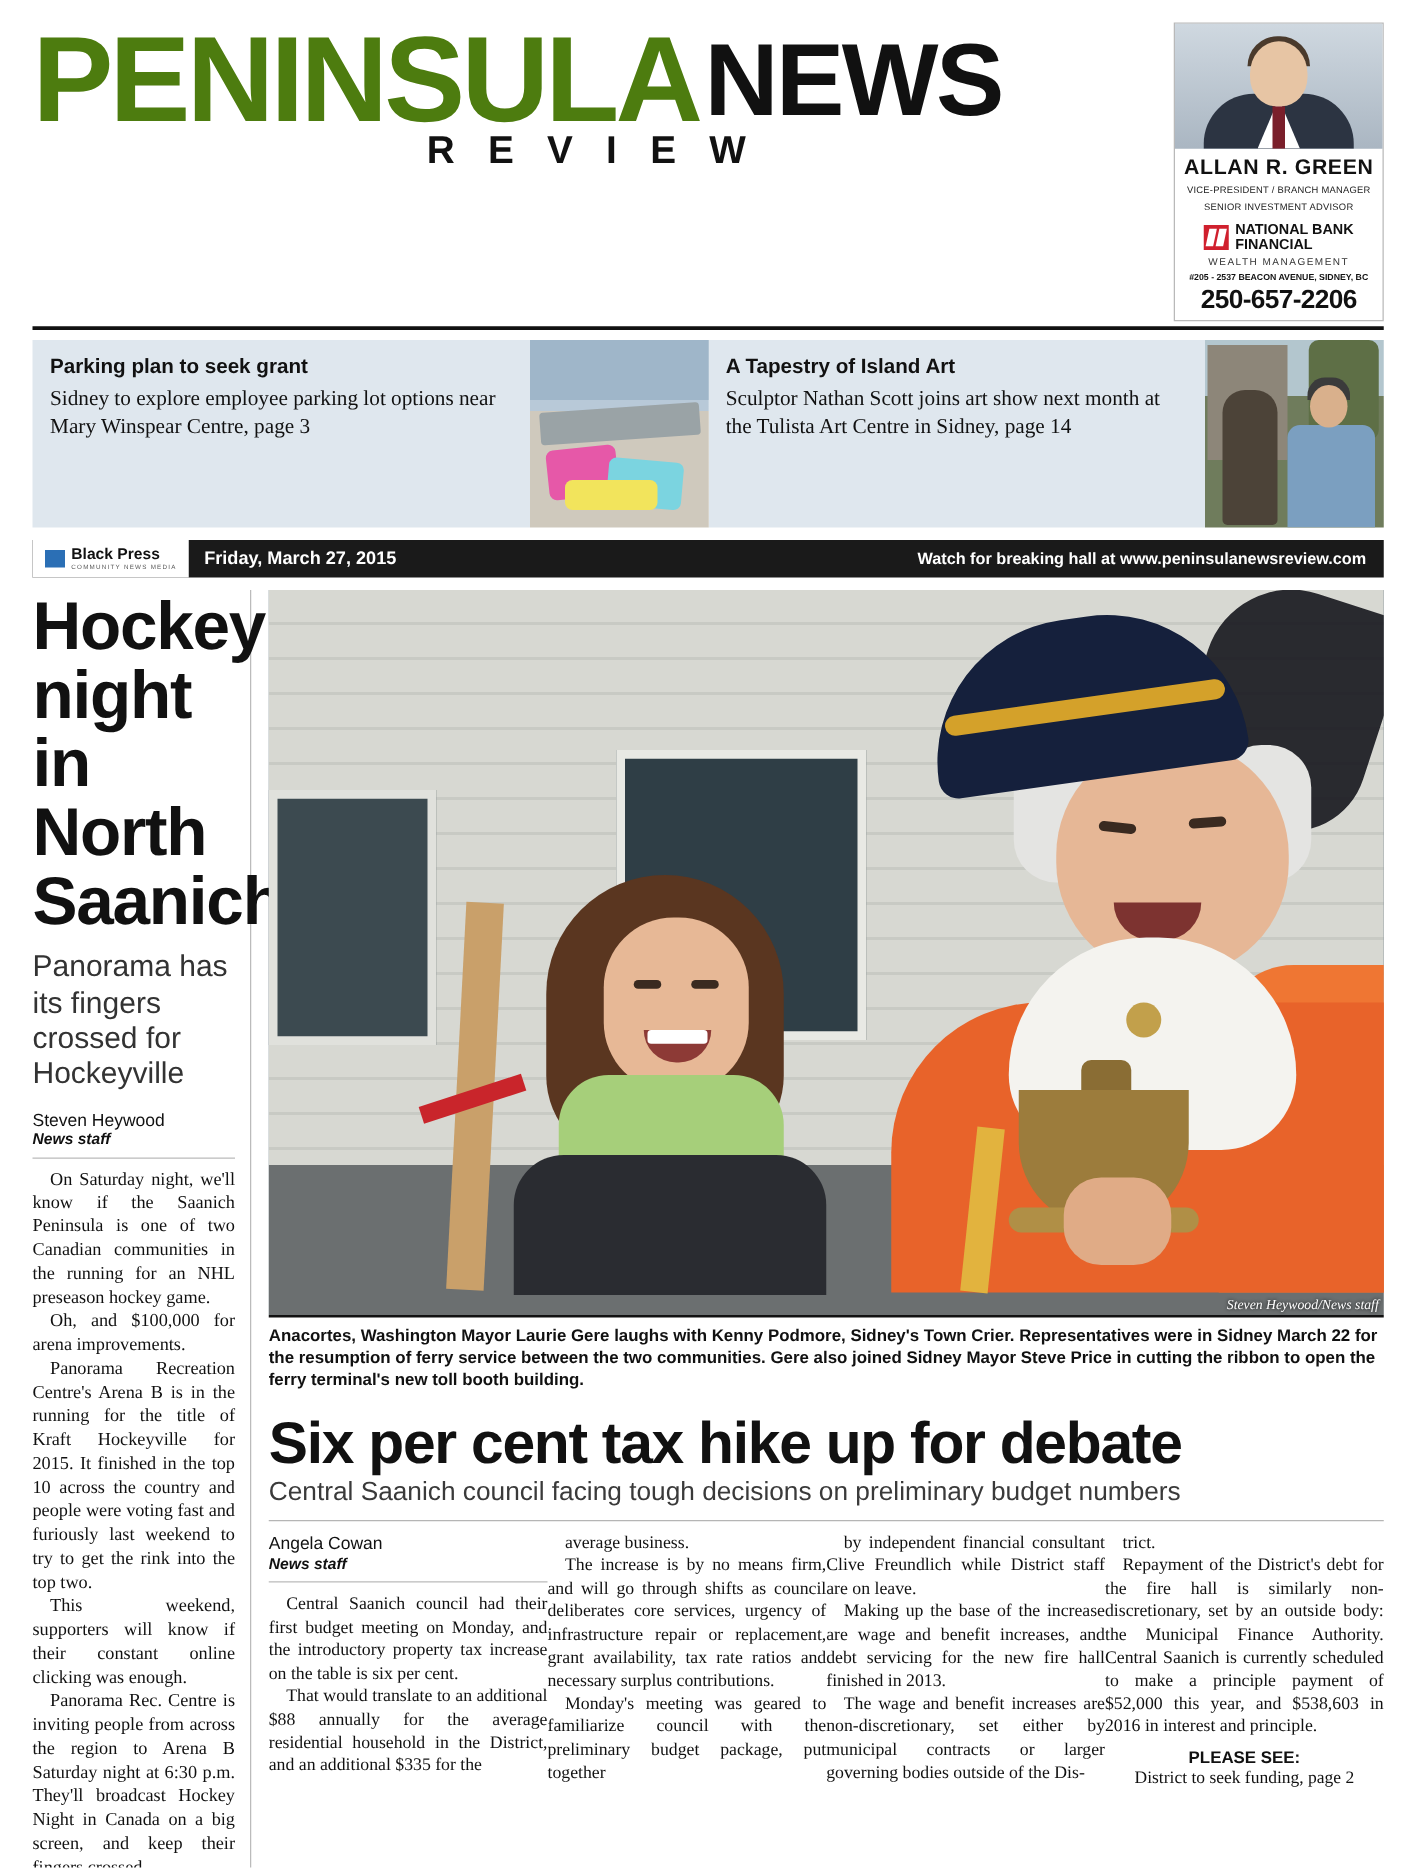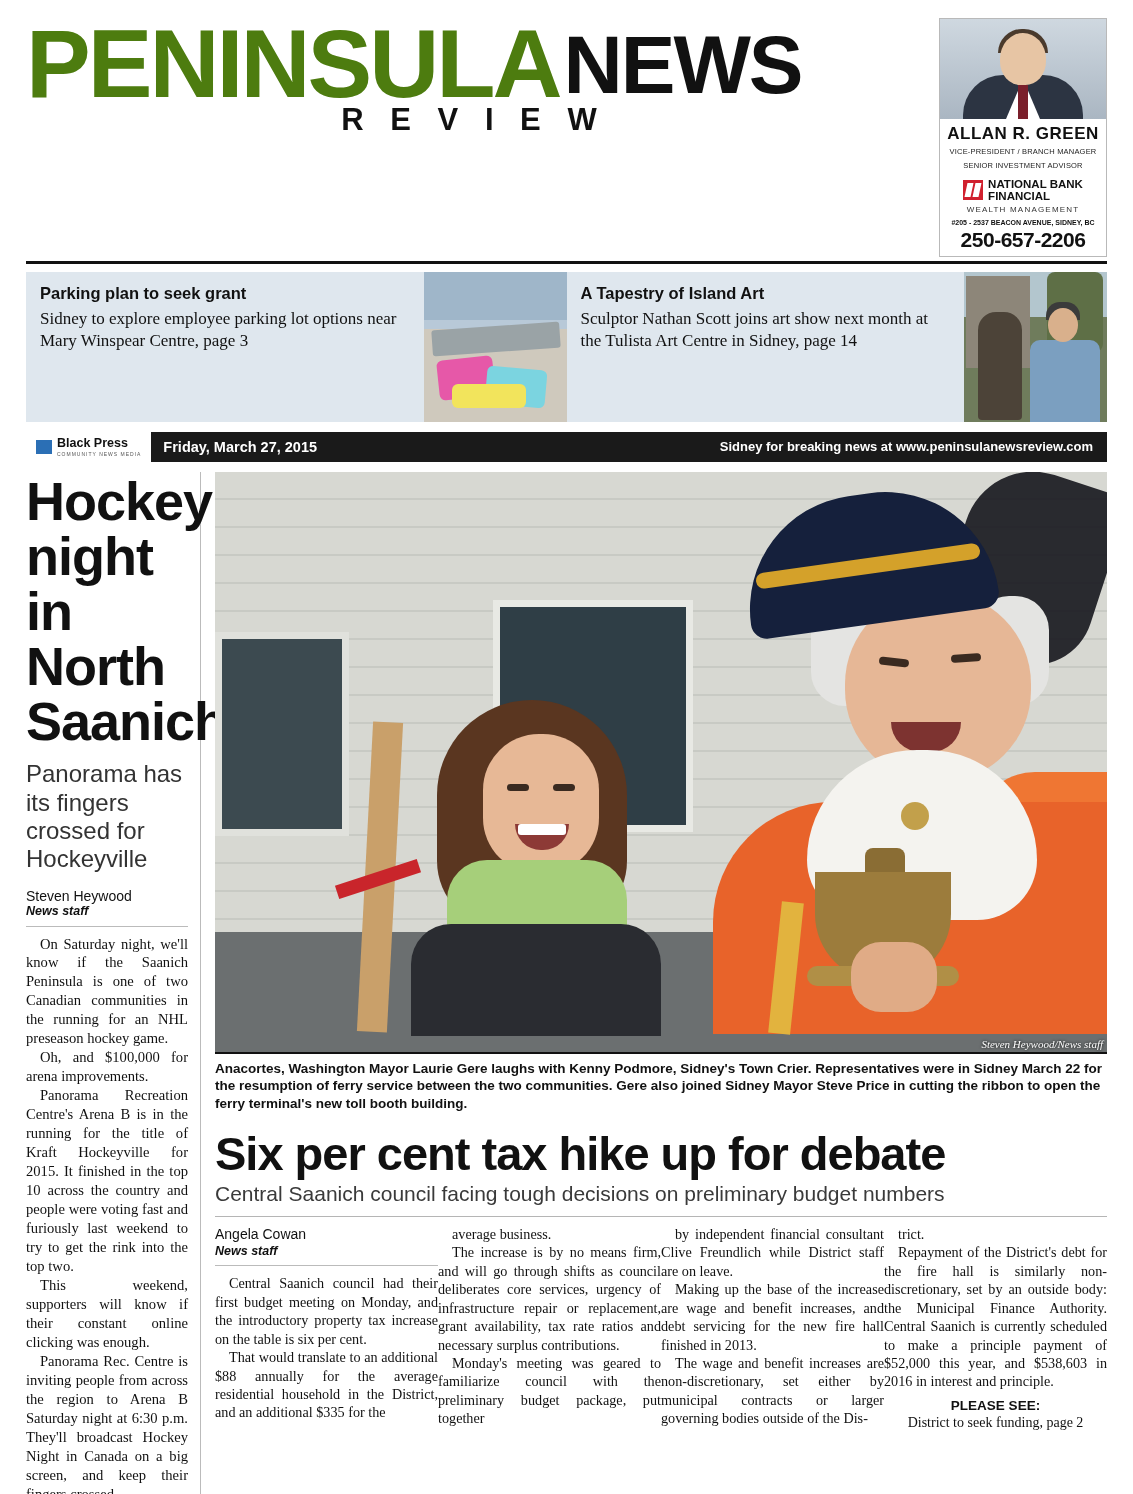--- a/index.html
+++ b/index.html
@@ -265,21 +265,21 @@
 
   <div class="datebar">
     <div class="bp-logo">
       <div class="bp-sq"></div>
       <div>
         <div class="bp-name"><span>Black Press</span></div>
         <span class="bp-sub">COMMUNITY NEWS MEDIA</span>
       </div>
     </div>
     <div class="date-txt">Friday, March 27, 2015</div>
-    <div class="breaking">Sidney for breaking news at www.peninsulanewsreview.com</div>
+    <div class="breaking">Watch for breaking hall at www.peninsulanewsreview.com</div>
   </div>
 
   <div class="content">
 
     <div class="left-col">
       <div class="hn-head">Hockey night in North Saanich</div>
       <div class="hn-deck">Panorama has its fingers crossed for Hockeyville</div>
       <div class="byline">
         <span>Steven Heywood</span>
         <i>News staff</i>

